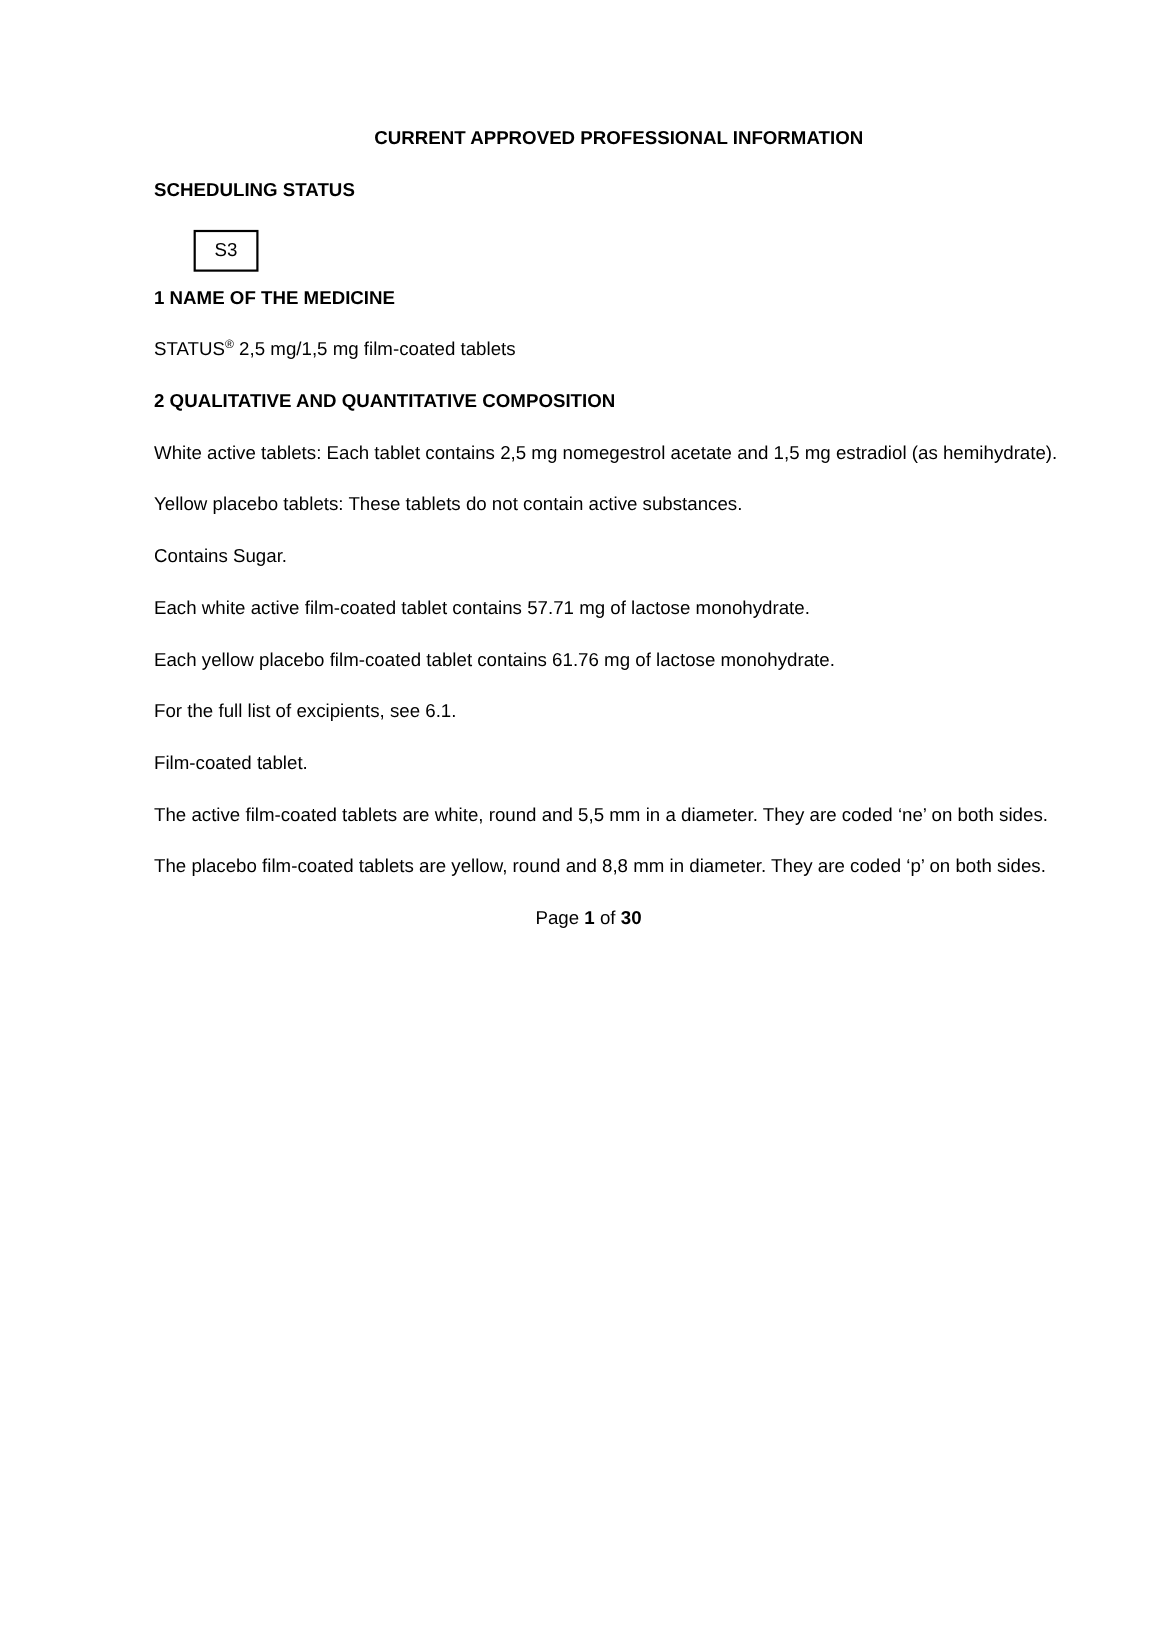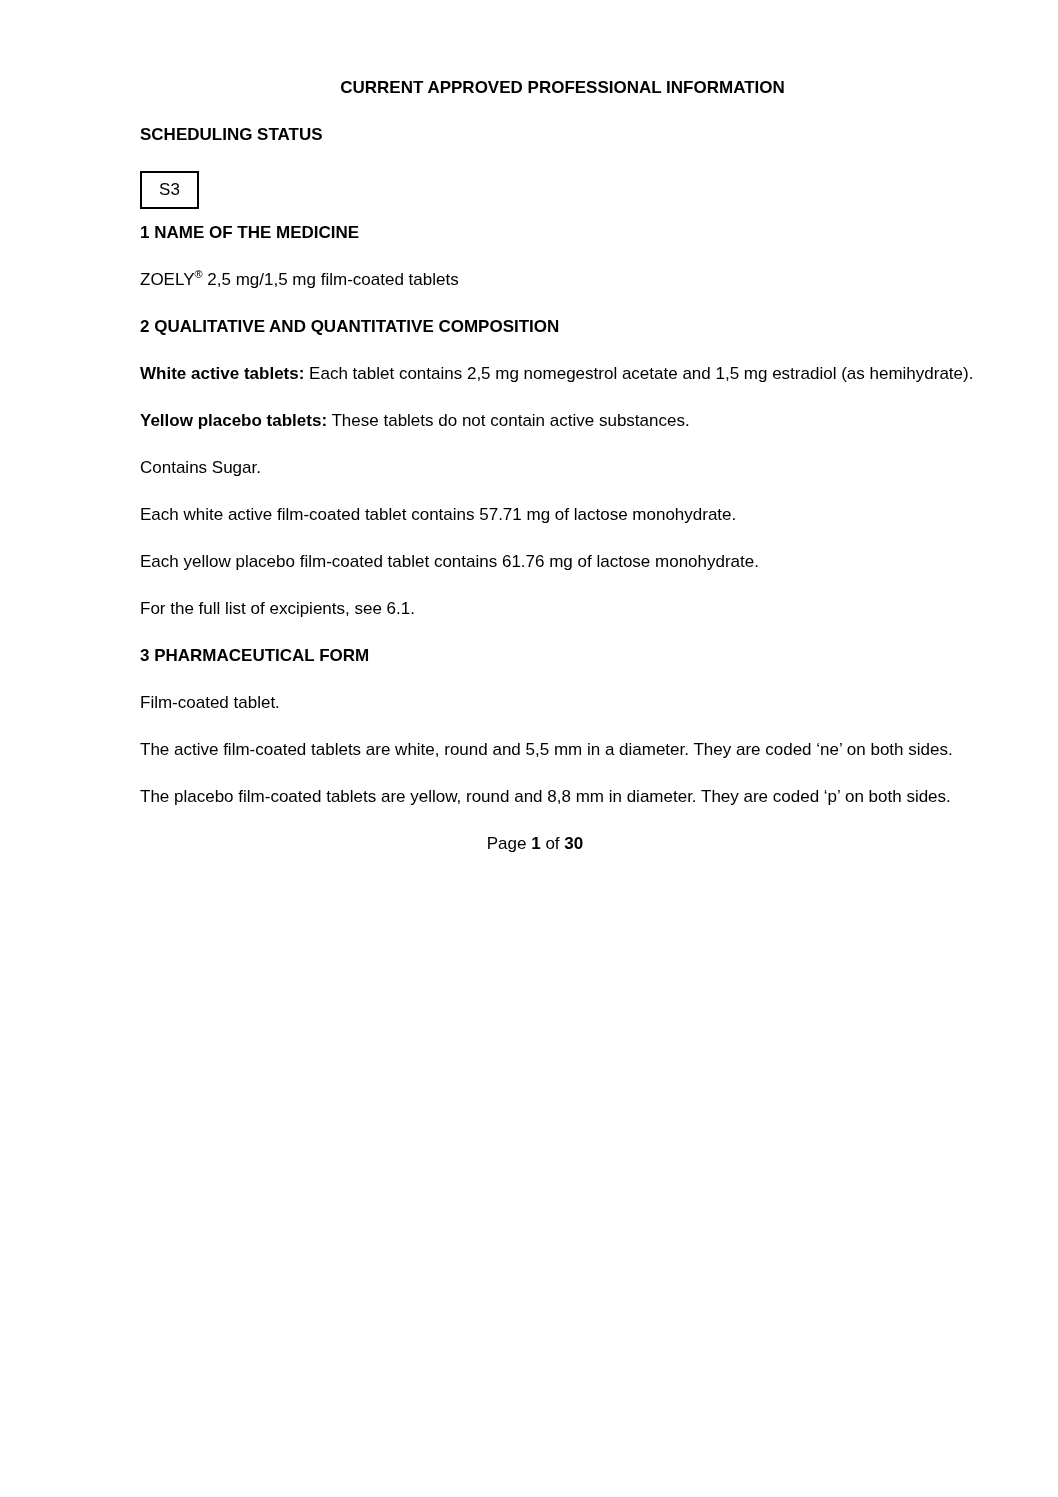--- a/index.html
+++ b/index.html
@@ -10,21 +10,21 @@
   .page {
     position: relative;
     width: 1058px;
     height: 1497px;
     background: #ffffff;
     color: #000000;
     font-family: "Liberation Sans", sans-serif;
     font-size: 17px;
     line-height: 47px;
     box-sizing: border-box;
-    padding: 64px 73px 0 140px;
+    padding: 102px 73px 0 140px;
     overflow: hidden;
   }
   .page p, .page div.block {
     margin: 0;
   }
   .doc-title {
     text-align: center;
     font-weight: bold;
   }
   .heading {
@@ -35,35 +35,36 @@
   .s3-box {
     margin-top: 13px;
     width: 59px;
     height: 38px;
     border: 2px solid #000000;
     box-sizing: border-box;
     display: flex;
     align-items: center;
     justify-content: center;
     line-height: normal;
+    margin-left: 36px;
   }
   .h1 { margin-top: 38px; }
   .h2 { margin-top: 40px; }
   .h3 { margin-top: 46px; }
   .body-par {
     text-align: justify;
   }
   .single-line {
     text-align: left;
   }
   .mt-sugar   { margin-top: 32px; }
   .mt-lactose { margin-top: 42px; }
   .mt-excip   { margin-top: 41px; }
   .lead {
-    font-weight: bold;
+    font-weight: normal;
   }
   sup.reg-mark {
     font-size: 11px;
     vertical-align: super;
     line-height: 0;
   }
   .footer {
     text-align: center;
     padding-right: 55px;
   }
@@ -78,42 +79,41 @@
 
   <div class="block heading sched-heading">SCHEDULING STATUS</div>
 
   <div class="s3-box">
     <span>S3</span>
   </div>
 
   <div class="block heading h1">1 NAME OF THE MEDICINE</div>
 
   <p class="single-line">
-    <span>ZOELY</span><sup class="reg-mark">®</sup><span> 2,5 mg/1,5 mg film-coated tablets</span>
+    <span>STATUS</span><sup class="reg-mark">®</sup><span> 2,5 mg/1,5 mg film-coated tablets</span>
   </p>
 
   <div class="block heading h2">2 QUALITATIVE AND QUANTITATIVE COMPOSITION</div>
 
   <p class="body-par">
     <span class="lead">White active tablets:</span><span> Each tablet contains 2,5 mg nomegestrol acetate and 1,5 mg estradiol (as hemihydrate).</span>
   </p>
 
   <p class="body-par">
     <span class="lead">Yellow placebo tablets:</span><span> These tablets do not contain active substances.</span>
   </p>
 
   <p class="single-line mt-sugar">Contains Sugar.</p>
 
   <p class="single-line mt-lactose">Each white active film-coated tablet contains 57.71 mg of lactose monohydrate.</p>
 
   <p class="single-line">Each yellow placebo film-coated tablet contains 61.76 mg of lactose monohydrate.</p>
 
   <p class="single-line mt-excip">For the full list of excipients, see 6.1.</p>
 
-  <div class="block heading h3">3 PHARMACEUTICAL FORM</div>
 
   <p class="single-line">Film-coated tablet.</p>
 
   <p class="body-par">The active film-coated tablets are white, round and 5,5 mm in a diameter. They are coded ‘ne’ on both sides.</p>
 
   <p class="body-par">The placebo film-coated tablets are yellow, round and 8,8 mm in diameter. They are coded ‘p’ on both sides.</p>
 
   <div class="block footer">
     <span>Page </span><span class="bold">1</span><span> of </span><span class="bold">30</span>
   </div>

